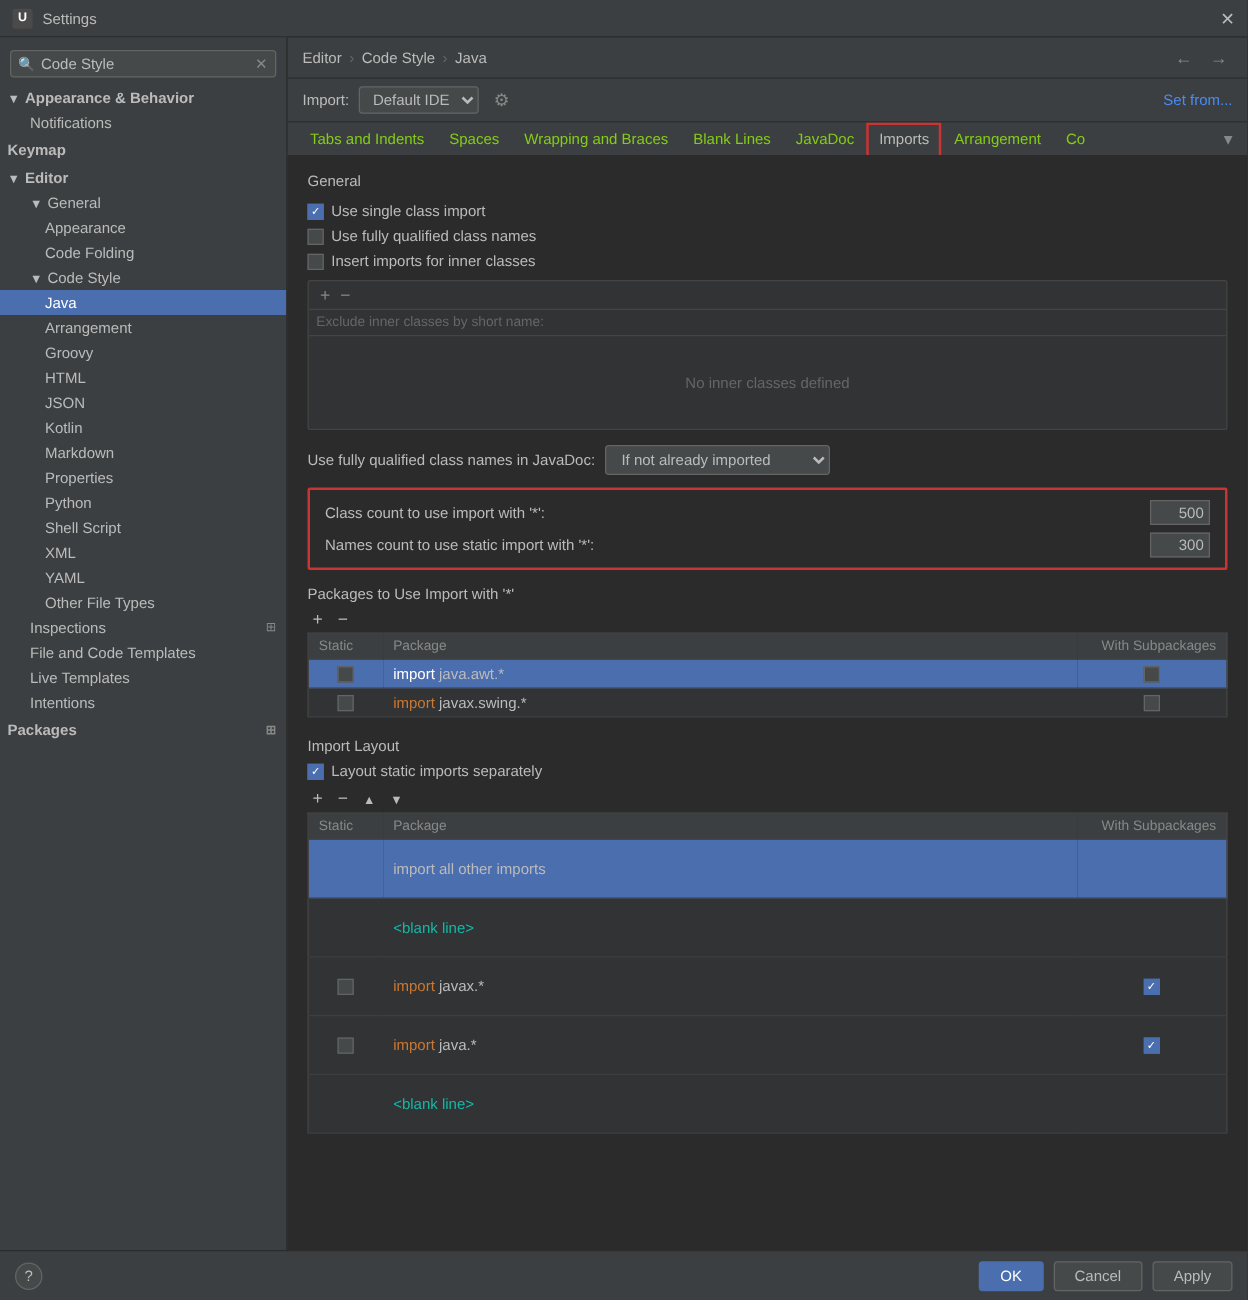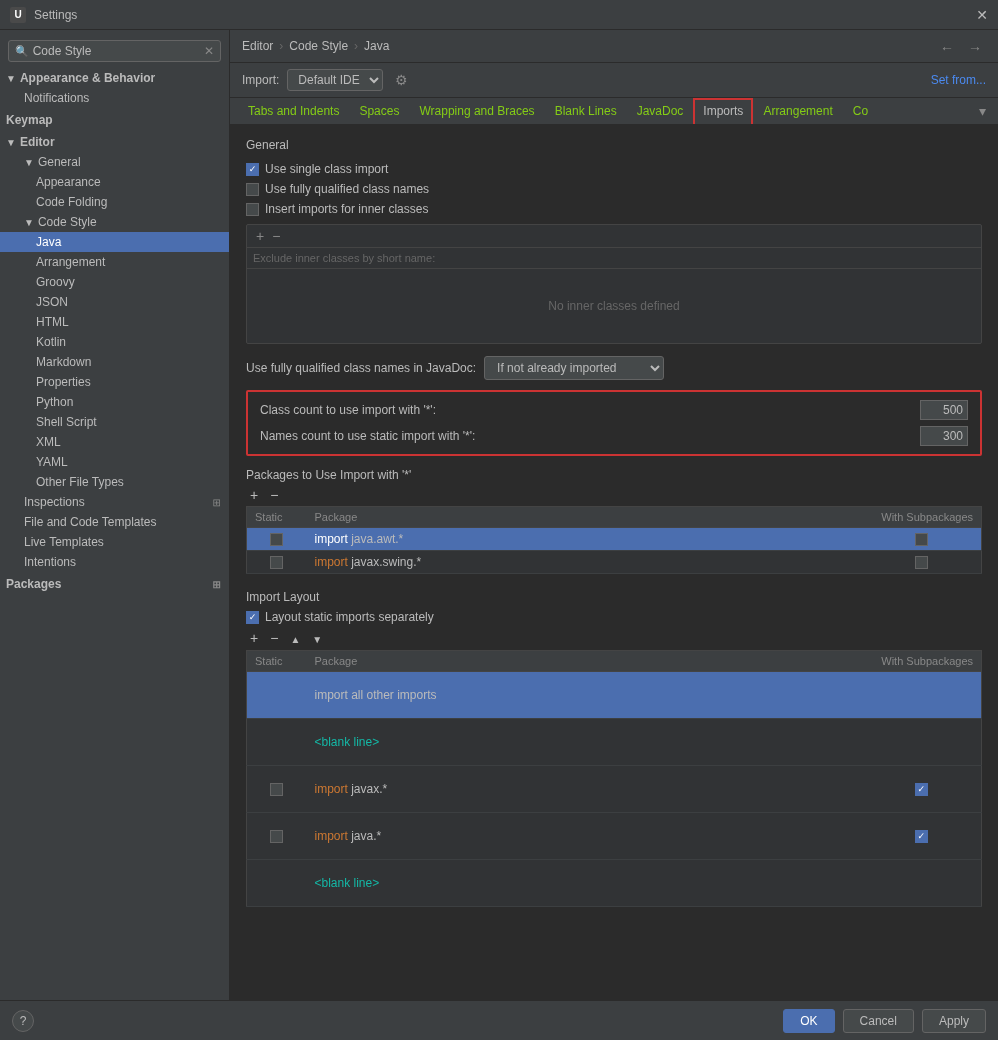--- a/index.html
+++ b/index.html
@@ -469,22 +469,22 @@
       <span class="expand-arrow">▼</span>General
     </div>
     <div class="sidebar-item sub2">Appearance</div>
     <div class="sidebar-item sub2">Code Folding</div>
     <div class="sidebar-item sub">
       <span class="expand-arrow">▼</span>Code Style
     </div>
     <div class="sidebar-item sub2 selected">Java</div>
     <div class="sidebar-item sub2">Arrangement</div>
     <div class="sidebar-item sub2">Groovy</div>
+    <div class="sidebar-item sub2">HTML</div>
     <div class="sidebar-item sub2">JSON</div>
-    <div class="sidebar-item sub2">HTML</div>
     <div class="sidebar-item sub2">Kotlin</div>
     <div class="sidebar-item sub2">Markdown</div>
     <div class="sidebar-item sub2">Properties</div>
     <div class="sidebar-item sub2">Python</div>
     <div class="sidebar-item sub2">Shell Script</div>
     <div class="sidebar-item sub2">XML</div>
     <div class="sidebar-item sub2">YAML</div>
     <div class="sidebar-item sub2">Other File Types</div>
     <div class="sidebar-item sub" style="display:flex;align-items:center;justify-content:space-between;">
       <span>Inspections</span>

